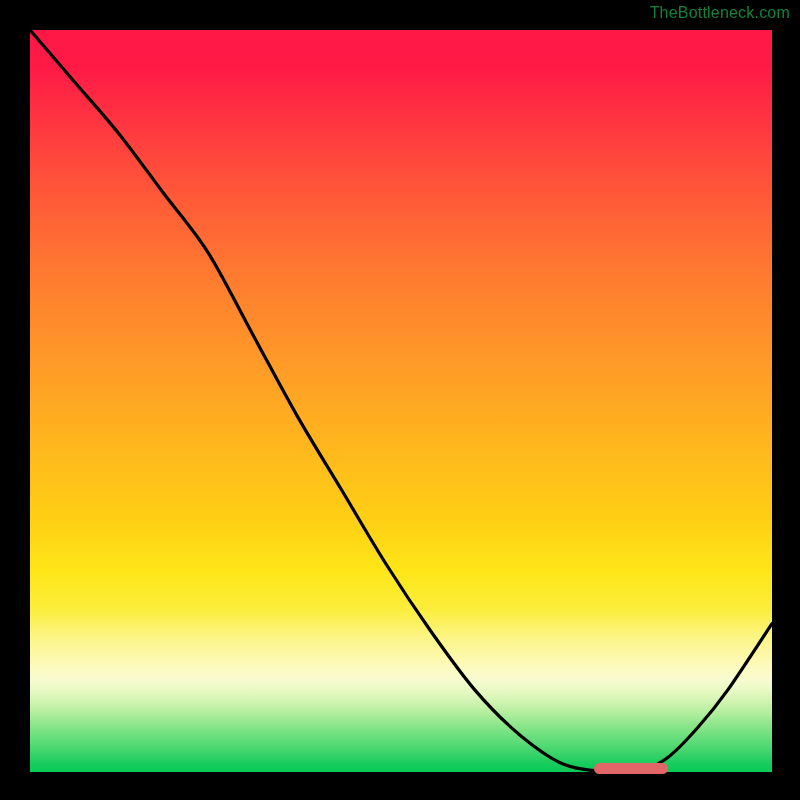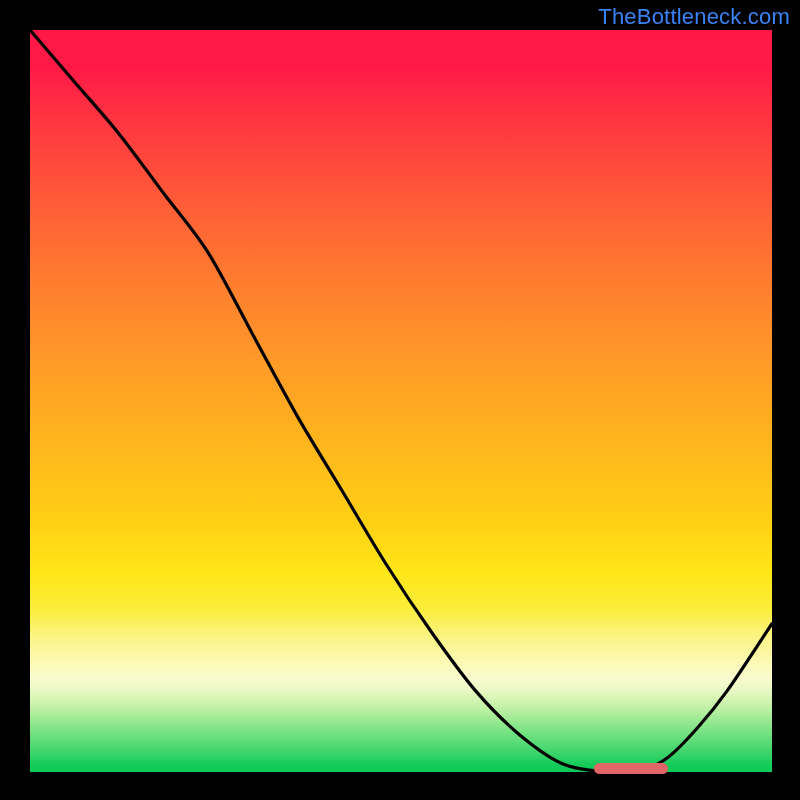--- a/index.html
+++ b/index.html
@@ -14,22 +14,22 @@
   .frame {
     width: 800px;
     height: 800px;
     position: relative;
     background: #000;
   }
   .watermark {
     position: absolute;
     top: 4px;
     right: 10px;
-    color: #3b82f6;
-    font-size: 22px;
+    color: #15803d;
+    font-size: 16px;
     font-weight: 500;
     letter-spacing: 0.2px;
     z-index: 30;
   }
   .plot {
     position: absolute;
     left: 30px;
     top: 30px;
     width: 742px;
     height: 742px;

